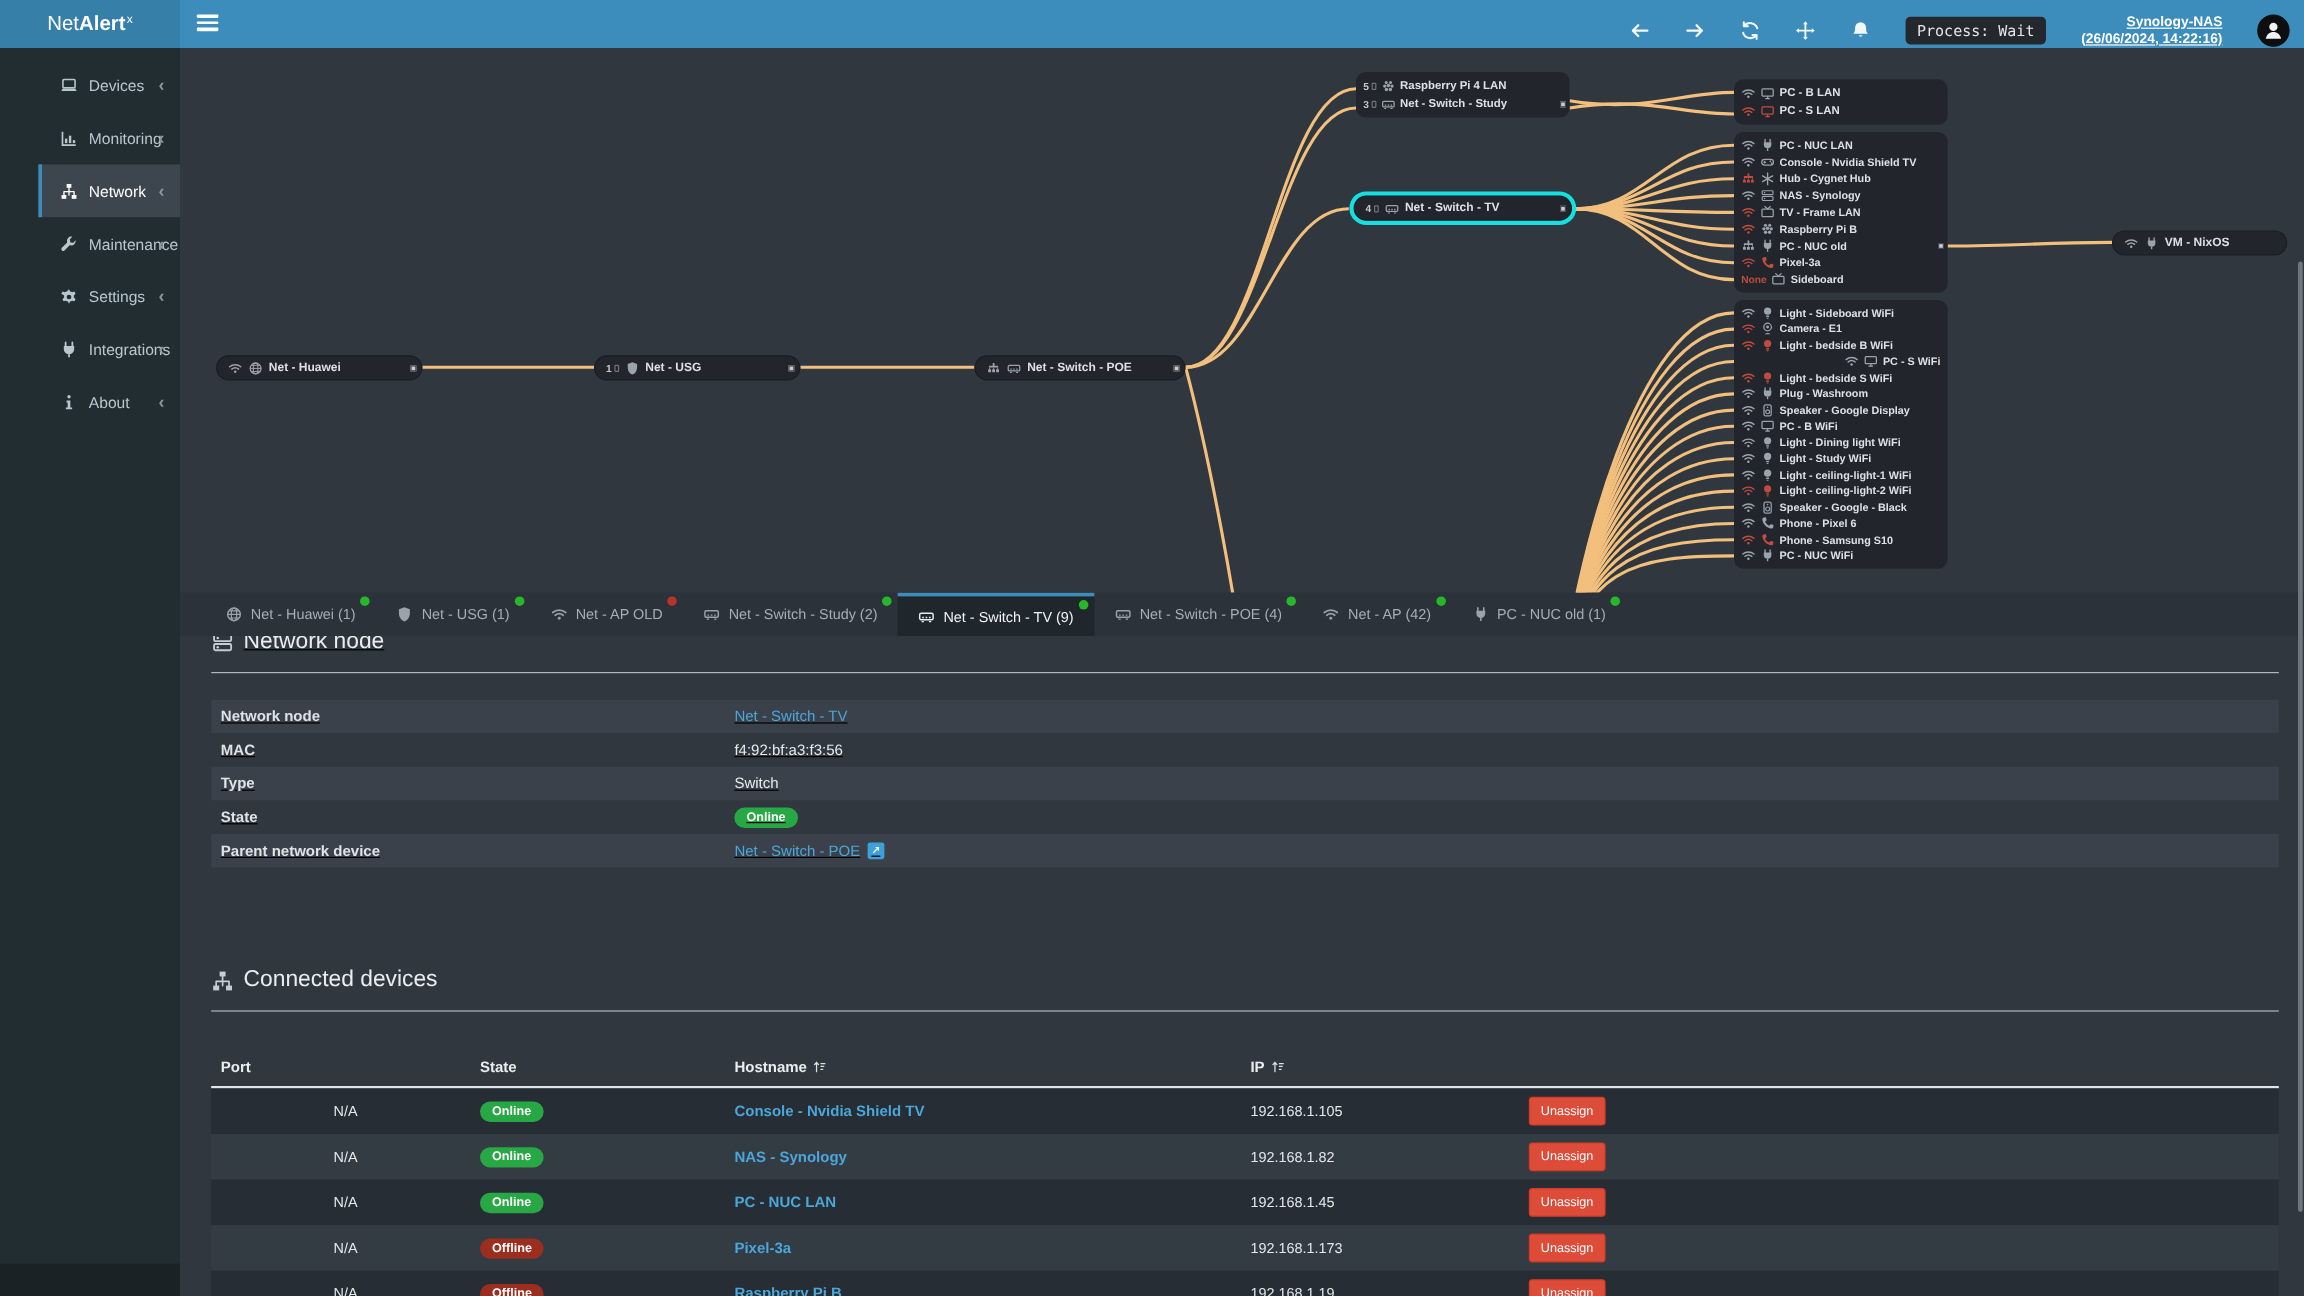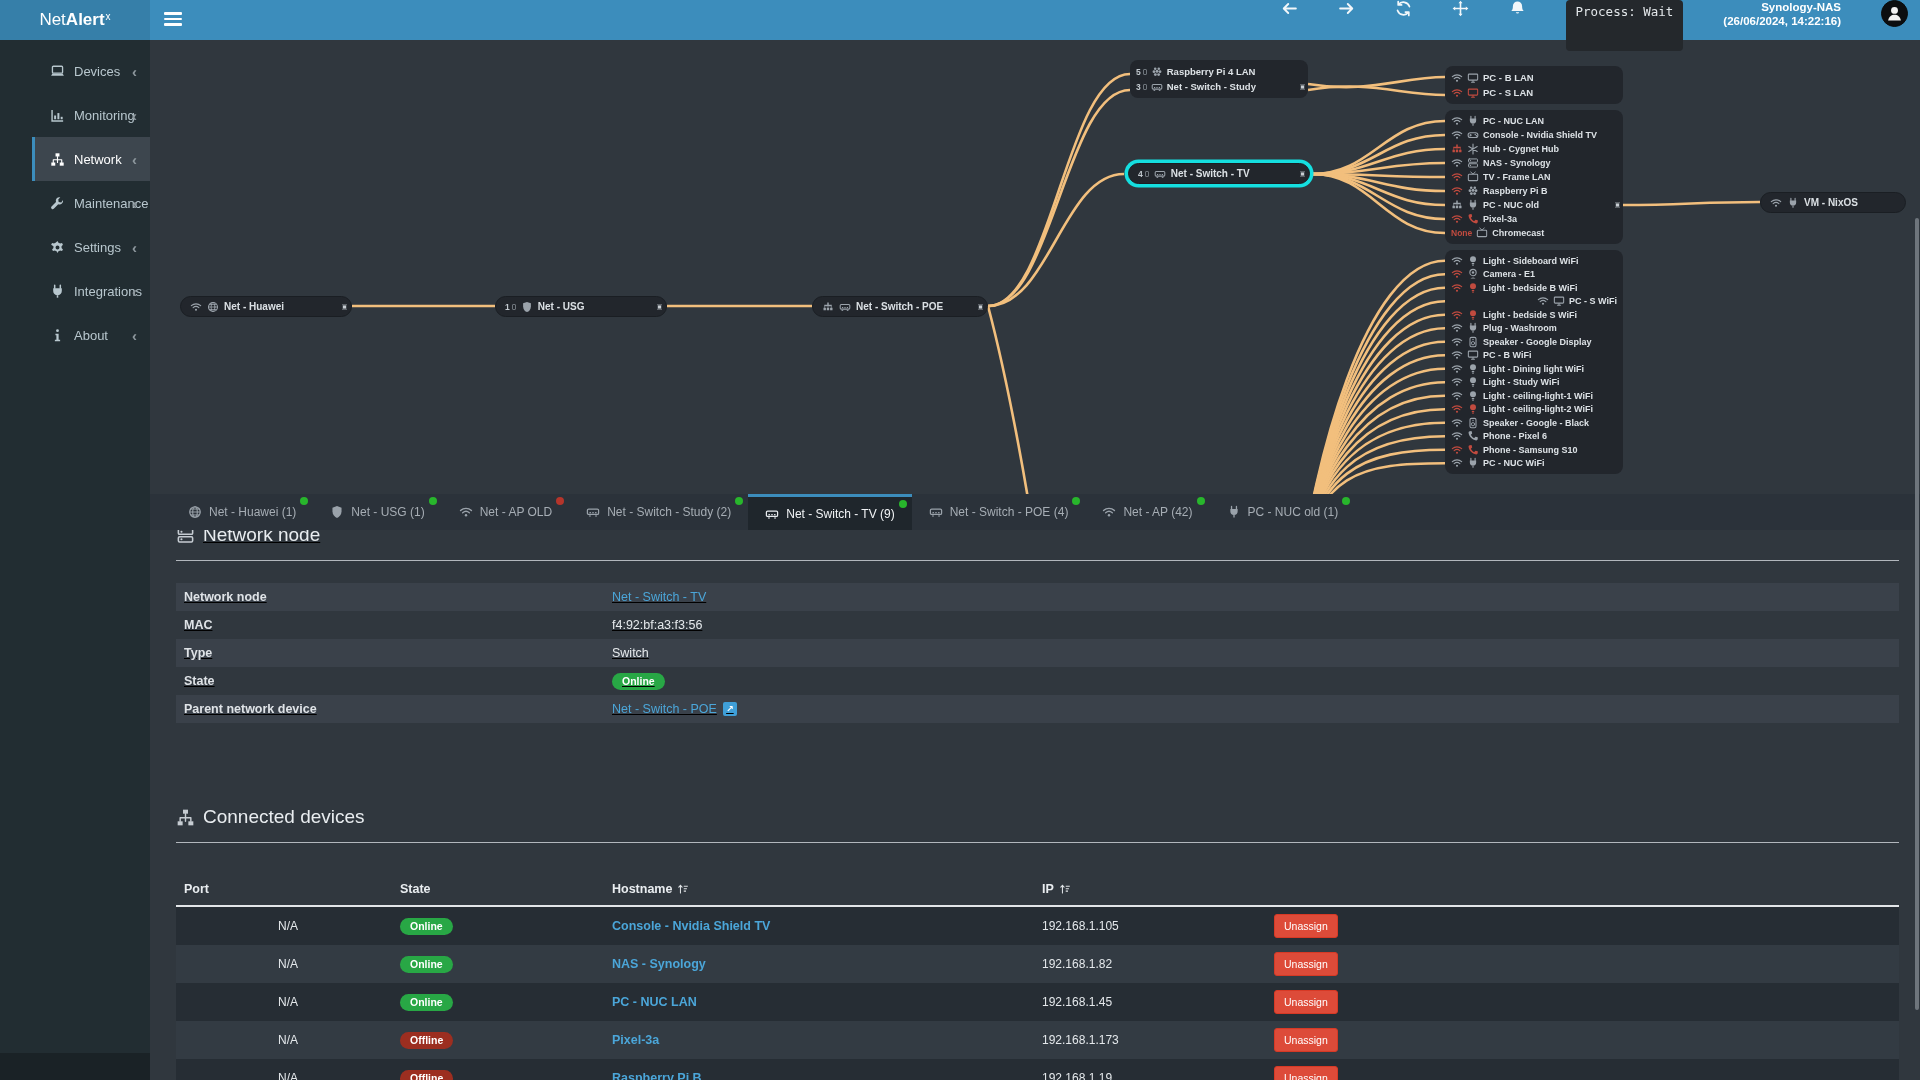--- a/index.html
+++ b/index.html
@@ -8,26 +8,26 @@
   #app { position:relative; width:1920px; height:1080px; }
 
   
   #topbar { position:absolute; left:0; top:0; width:1920px; height:40px; background:#3c8dbc; z-index:20; }
   #logo { position:absolute; left:0; top:0; width:150px; height:40px; background:#367fa9;
     color:#fff; display:flex; align-items:center; justify-content:center; font-size:17px; cursor:pointer; }
   #logo .thin { font-weight:300; } #logo b { font-weight:700; }
   #logo sup { font-size:10px; margin-left:1px; top:-4px; position:relative; }
   #hamburger { position:absolute; left:164px; top:12px; width:18px; height:16px; cursor:pointer; }
   #hamburger span { display:block; width:18px; height:2.6px; background:#fff; margin-bottom:3px; border-radius:1px; }
-  #topbar-right { position:absolute; right:12px; top:0; height:51px; display:flex; gap:40px; }
+  #topbar-right { position:absolute; right:12px; top:0; height:51px; display:flex; align-items:center; gap:29px; }
   .tico { width:17px; height:17px; color:#f2f7fa; cursor:pointer; display:inline-flex; }
   .tico svg { width:100%; height:100%; }
   #process-badge { background:#24282c; color:#e3e7ea; font-family:"DejaVu Sans Mono","Liberation Mono",monospace;
     font-size:12.5px; padding:4px 10px; border-radius:4px; white-space:nowrap; }
-  #host-block { text-align:right; color:#fff; font-size:11.5px; font-weight:700; line-height:14px; white-space:nowrap; }
+  #host-block { text-align:right; color:#fff; font-size:11.5px; font-weight:700; line-height:14px; white-space:nowrap;text-decoration:underline; }
   #avatar { width:27px; height:27px; border-radius:50%; background:#0c0e10; display:flex; align-items:center;
     justify-content:center; cursor:pointer; border:1px solid #0a0c0d; }
   #avatar svg { width:19px; height:19px; color:#f2f2f2; }
 
   
   #sidebar { position:absolute; left:0; top:40px; width:150px; height:1040px; background:#222d32; z-index:15;padding-left:32px; }
   #side-items { list-style:none; padding-top:9px; }
   .side-item { height:44px; display:flex; align-items:center; color:#b8c7ce; font-size:13px; cursor:pointer; position:relative; }
   .side-item .sic { width:15px; height:15px; margin-left:18px; margin-right:9px; flex:0 0 auto; display:inline-flex; }
   .side-item .sic svg { width:100%; height:100%; }
@@ -561,21 +561,21 @@
           <span>Pixel-3a</span>
         </div>
         <div class="map-row" style="height: 14px;">
           <span class="state-text">None</span>
           <span class="ic">
             <svg viewBox="0 0 16 16" xmlns="http://www.w3.org/2000/svg">
               <rect x="1.8" y="4.4" width="12.4" height="8.4" rx="1" fill="none" stroke="currentColor" stroke-linecap="round" stroke-linejoin="round" stroke-width="1.4"></rect>
               <path d="M5 1.4 8 4.2l3-2.8" fill="none" stroke="currentColor" stroke-linecap="round" stroke-linejoin="round" stroke-width="1.3"></path>
             </svg>
           </span>
-          <span>Chromecast</span>
+          <span>Sideboard</span>
         </div>
       </div>
       <div class="map-group" style="left: 1295px; top: 210px; width: 178px; height: 224px;">
         <div class="map-row" style="height: 13.5px;">
           <span class="ic">
             <svg viewBox="0 0 16 16" xmlns="http://www.w3.org/2000/svg">
               <path d="M1.8 6.2a9.5 9.5 0 0 1 12.4 0" fill="none" stroke="currentColor" stroke-linecap="round" stroke-linejoin="round" stroke-width="1.6"></path>
               <path d="M4.2 8.8a6 6 0 0 1 7.6 0" fill="none" stroke="currentColor" stroke-linecap="round" stroke-linejoin="round" stroke-width="1.6"></path>
               <circle cx="8" cy="11.6" r="1.4" fill="currentColor"></circle>
             </svg>

